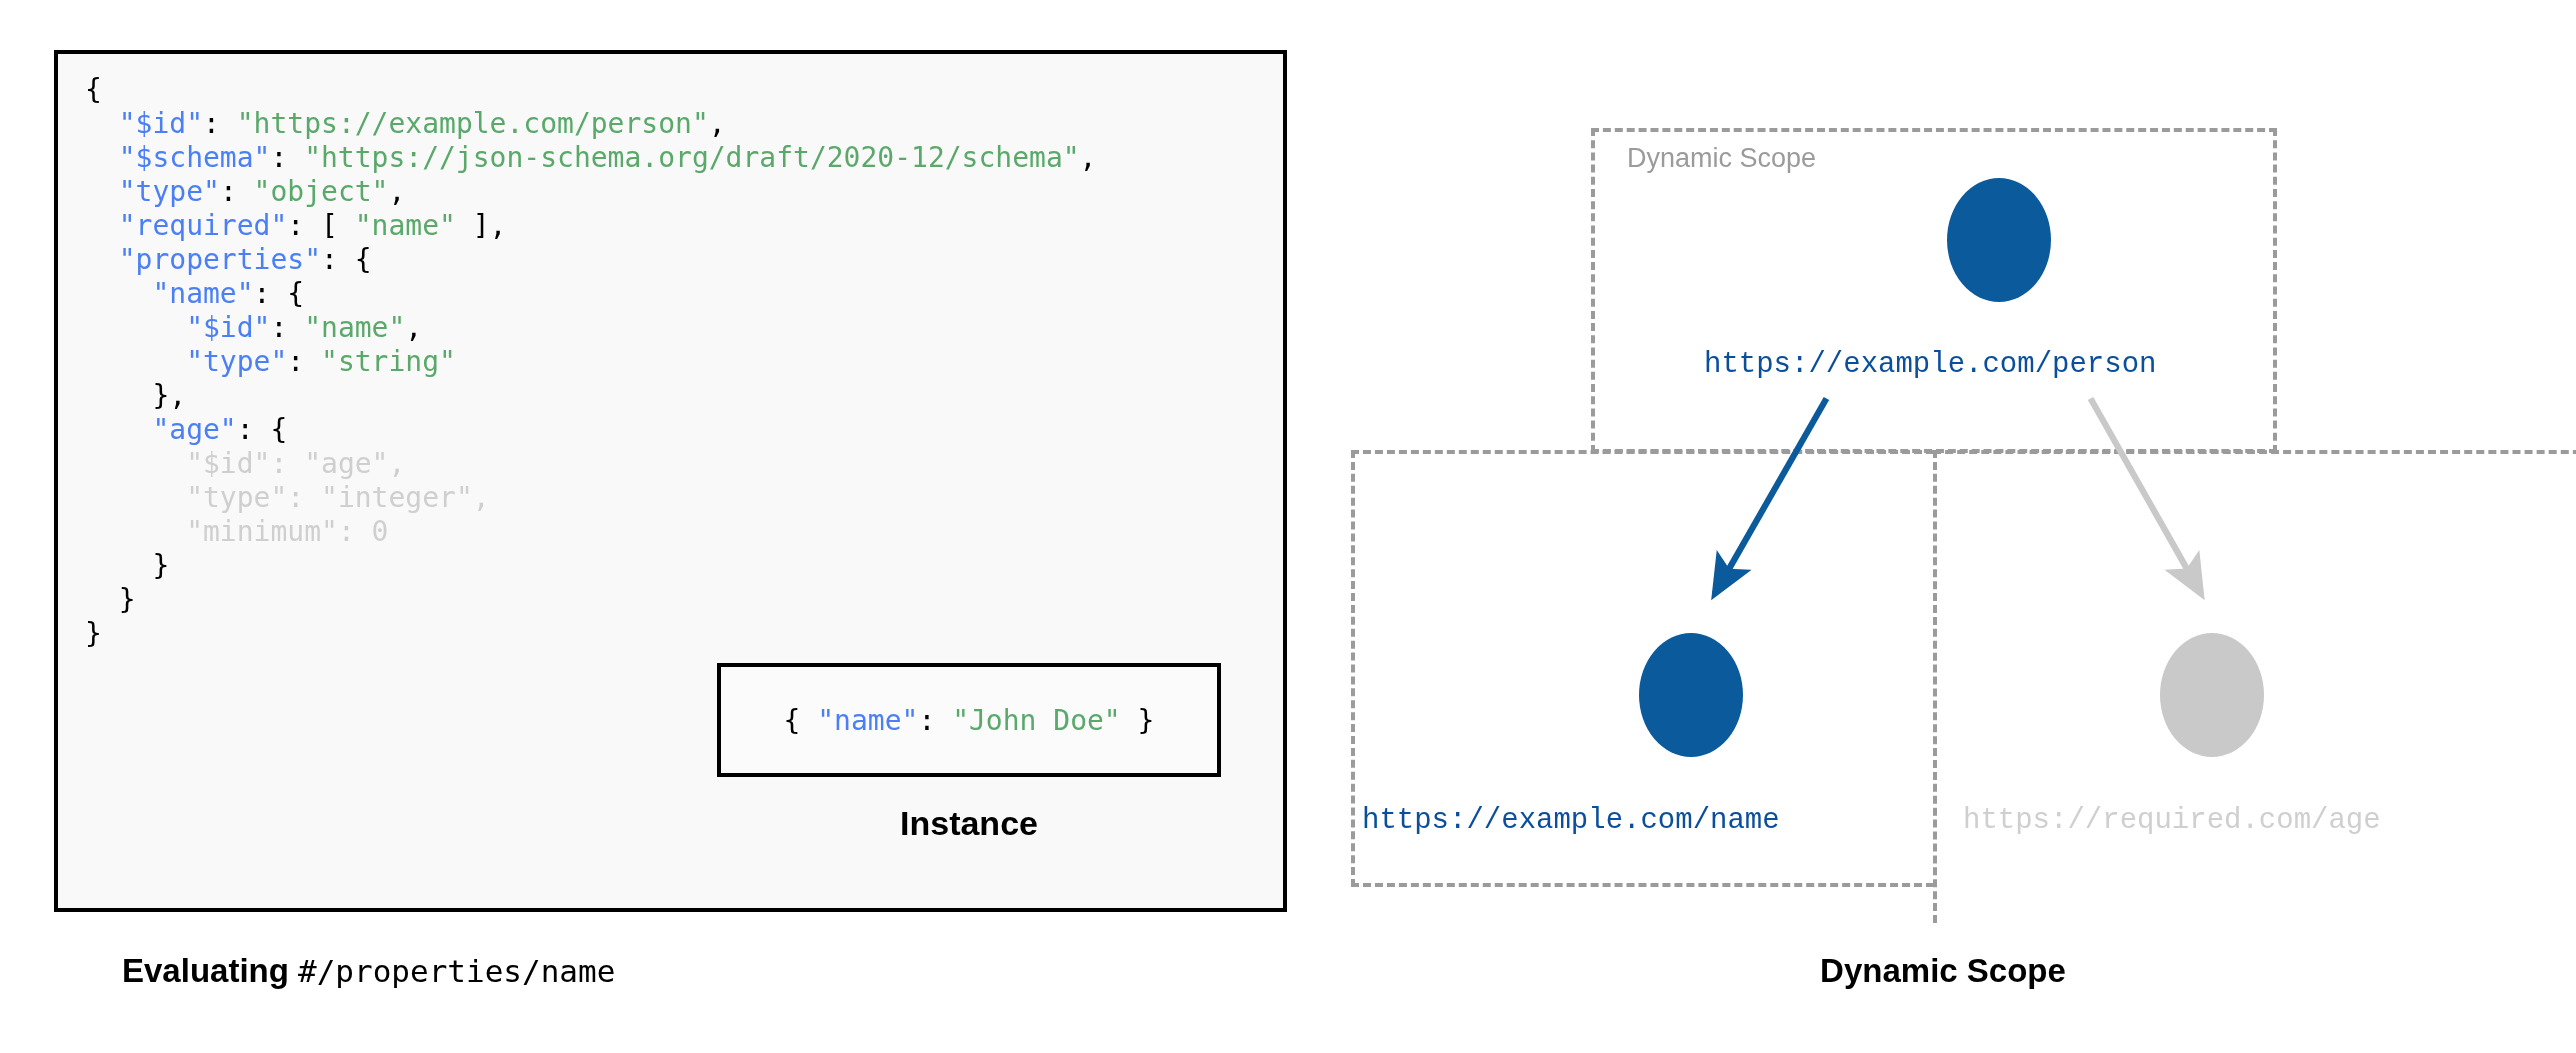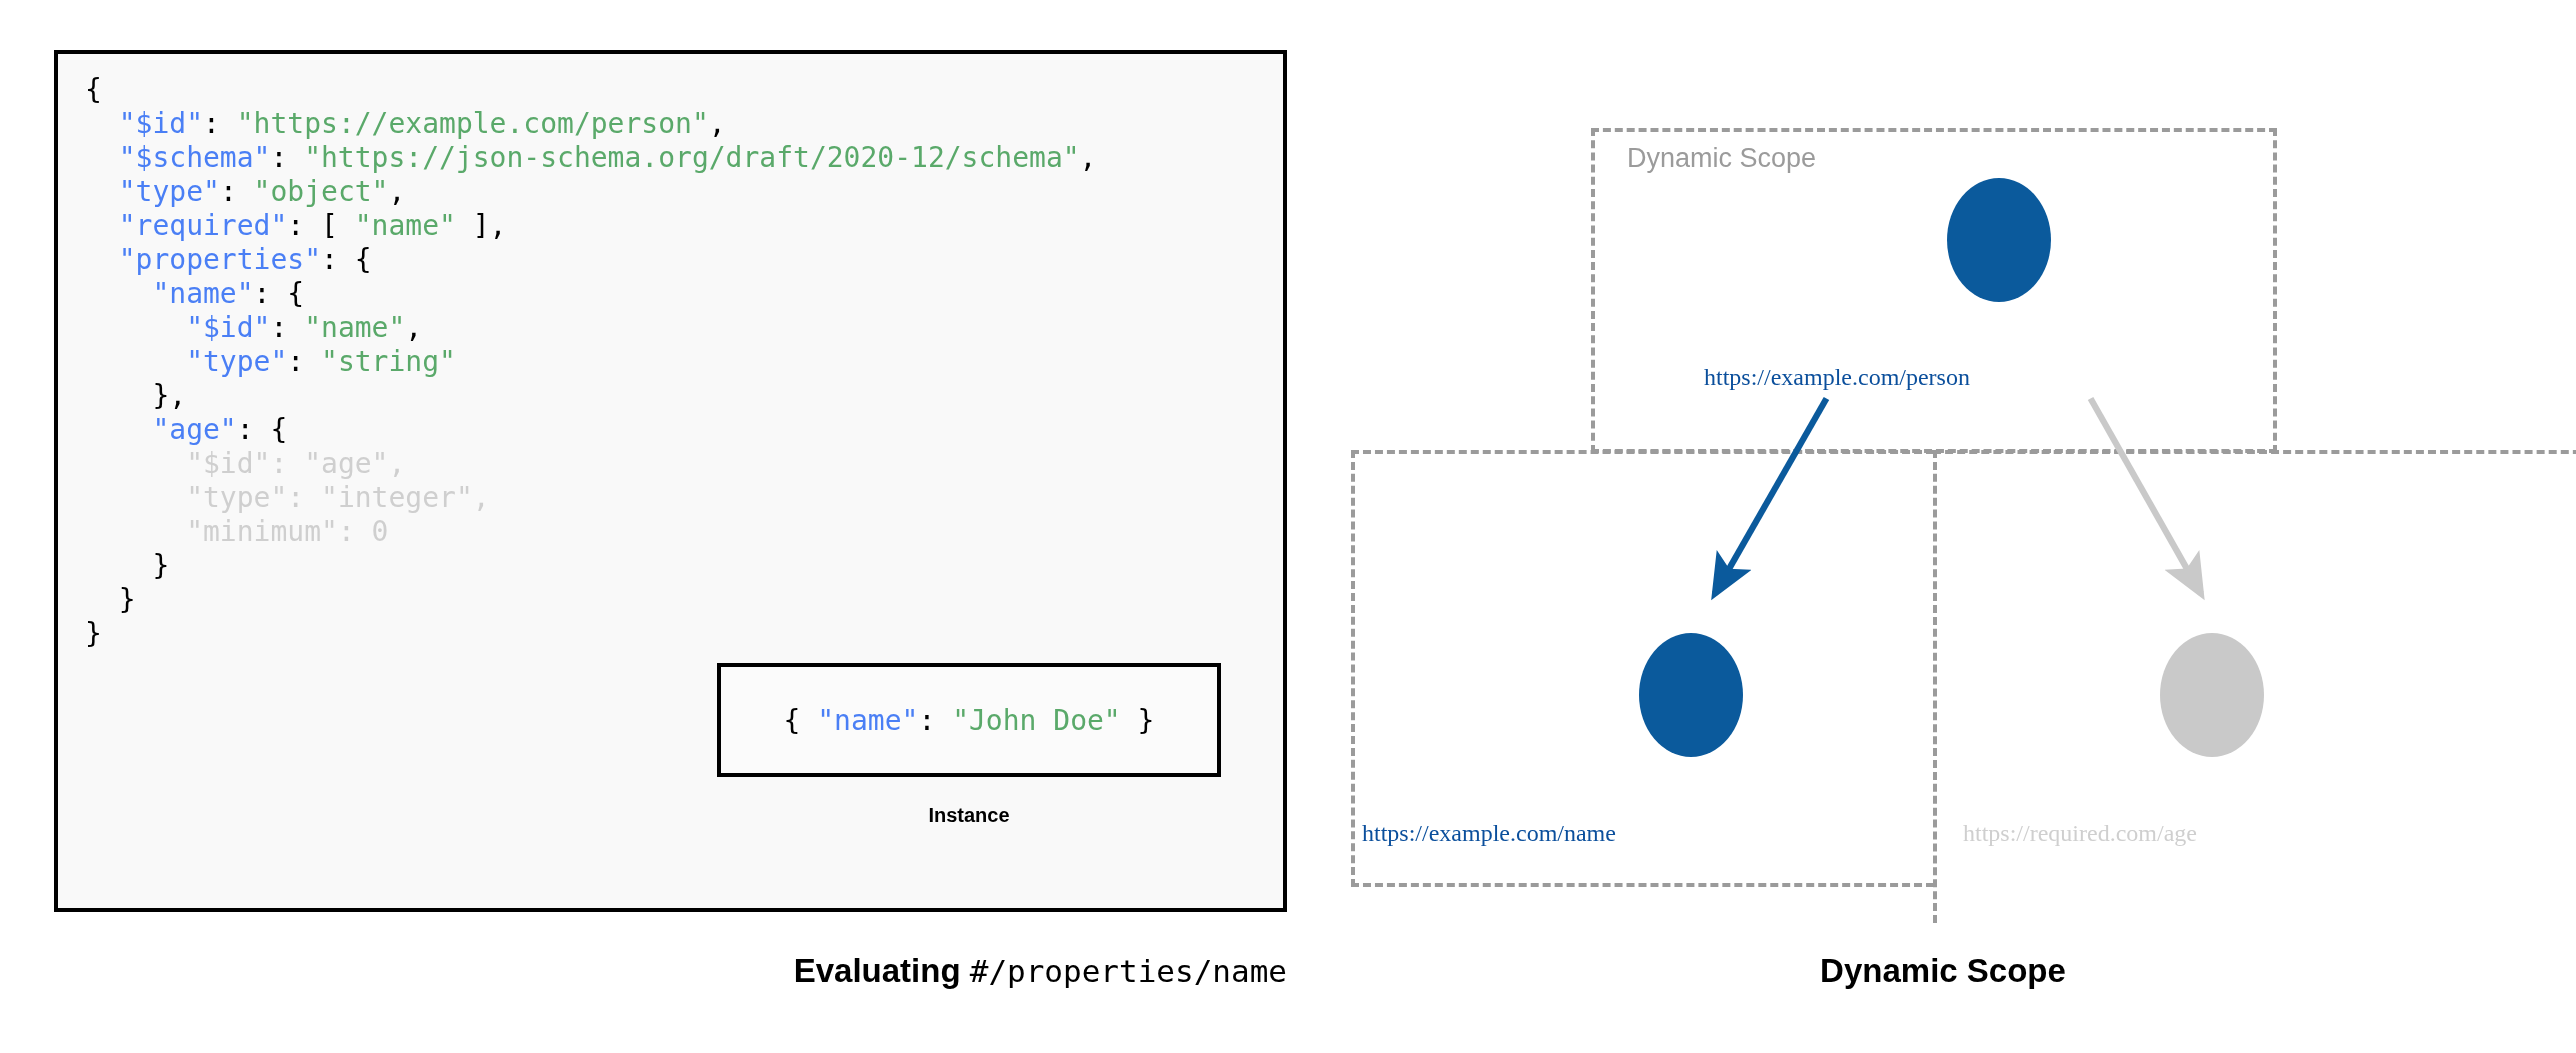--- a/index.html
+++ b/index.html
@@ -35,28 +35,28 @@
     box-sizing:border-box;
     display:flex; align-items:center; justify-content:center;
   }
   #instance-code{
     font-family:"DejaVu Sans Mono","Liberation Mono",monospace;
     font-size:28px; white-space:pre; color:#000;
   }
   #instance-caption{
     position:absolute; left:717px; top:804px;
     width:504px; text-align:center;
-    font-size:20px; font-weight:bold; color:#000;
+    font-size:34px; font-weight:bold; color:#000;
     font-family:"Liberation Sans",sans-serif;
   }
 
   
   #left-caption{
     position:absolute; left:54px; top:952px;
-    width:1233px; text-align:right; padding-left:68px;
+    width:1233px; text-align:left; padding-left:68px;
     box-sizing:border-box;
     font-size:33px; color:#000; white-space:nowrap;
   }
   #left-caption .cap-bold{font-weight:bold;font-family:"Liberation Sans",sans-serif;}
   #left-caption .cap-mono{font-family:"DejaVu Sans Mono","Liberation Mono",monospace;font-size:31px;}
 
   #right-caption{
     position:absolute; left:1310px; top:952px;
     width:1266px; text-align:center;
     font-size:33px; font-weight:bold; color:#000;
@@ -89,22 +89,22 @@
     font-size:27px; color:#9b9b9b;
     font-family:"Liberation Sans",sans-serif;
   }
 
   .node{position:absolute;border-radius:50%;}
   #node-person{left:1947px; top:178px;  width:104px; height:124px; background:#0b5a9c;}
   #node-name  {left:1639px; top:633px; width:104px; height:124px; background:#0b5a9c;}
   #node-age   {left:2160px; top:633px; width:104px; height:124px; background:#c9c9c9;}
 
   .node-label{
-    position:absolute; font-family:Liberation Serif, serif;
-    font-size:24px; white-space:nowrap;margin-top:16px;
+    position:absolute; font-family:Liberation Mono, monospace;
+    font-size:29px; white-space:nowrap;
   }
   #label-person{left:1704px; top:348px;  color:#0b4f9c;}
   #label-name  {left:1362px; top:804px; color:#0b4f9c;}
   #label-age   {left:1963px; top:804px; color:#cfcfcf;}
 
   #arrows{position:absolute;left:0;top:0;width:2576px;height:1053px;pointer-events:none;}
 </style>
 </head>
 <body>
 

